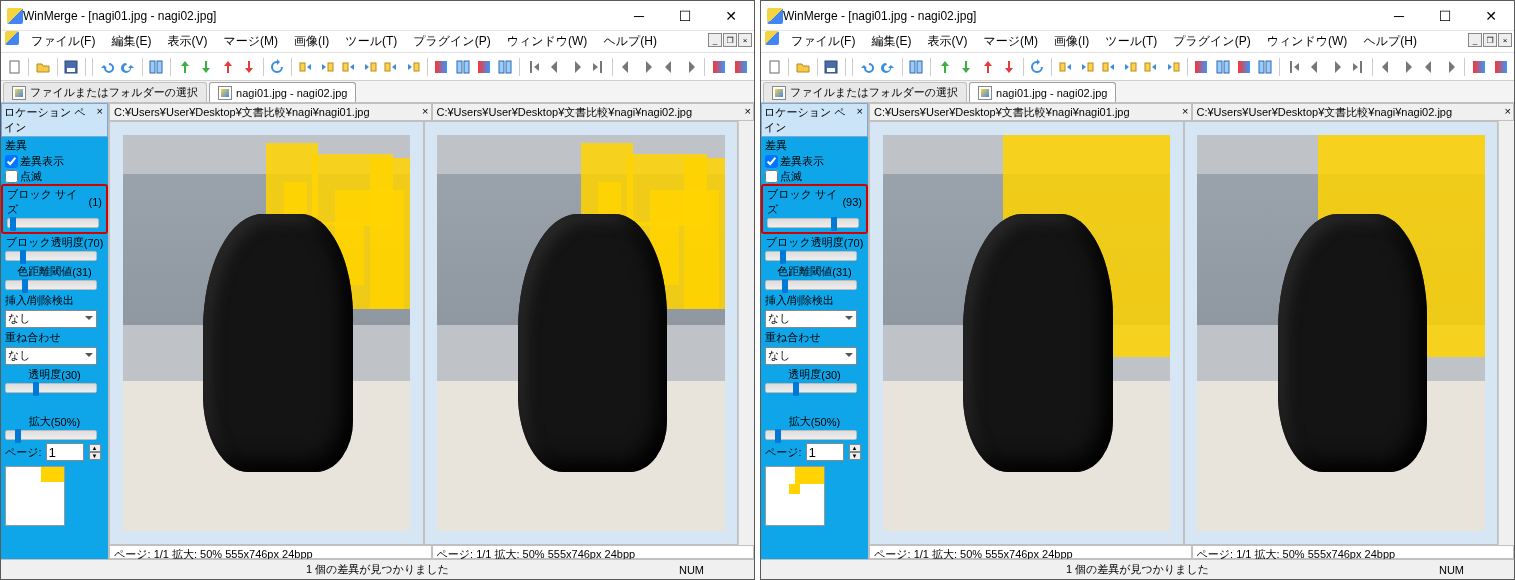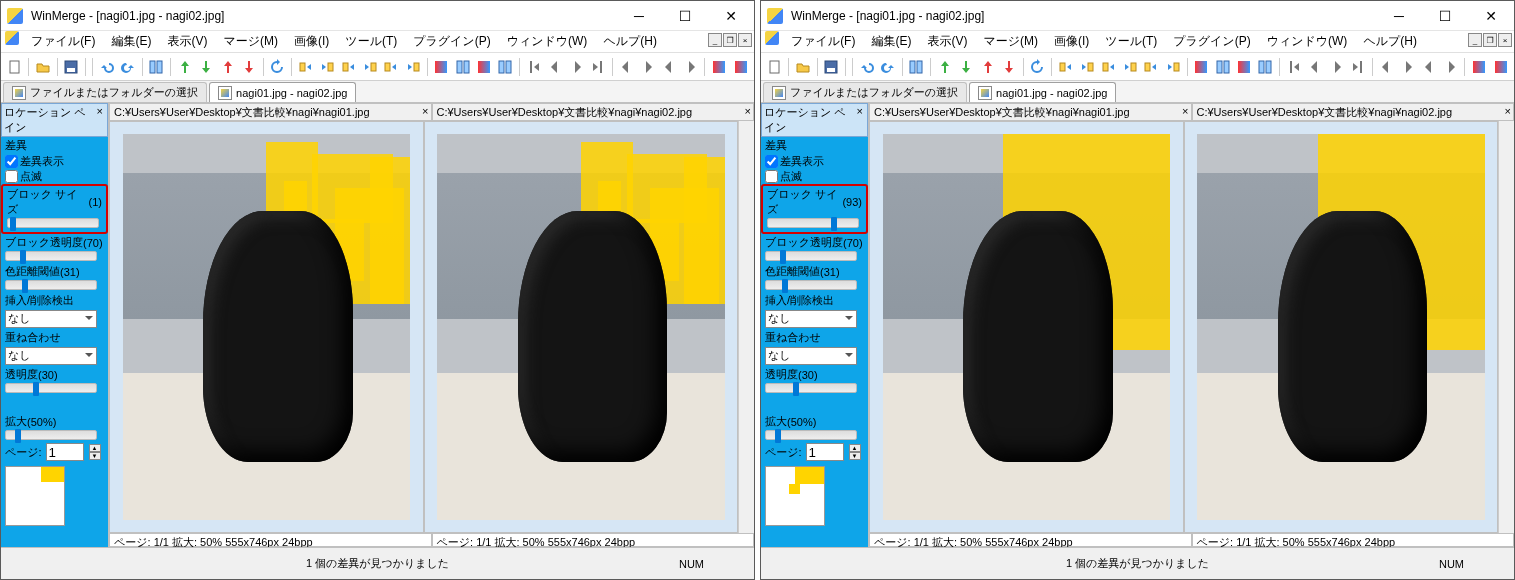--- a/index.html
+++ b/index.html
@@ -2,21 +2,21 @@
 <html><head>
 <meta charset="utf-8">
 <style>
 * { box-sizing: border-box; margin: 0; padding: 0; }
 html, body { width: 1515px; height: 580px; font-family: "Meiryo UI", "MS PGothic", sans-serif; font-size: 11px; background: #fff; overflow: hidden; }
 .dual { display: flex; width: 1515px; height: 580px; gap: 5px; }
 
 .window { width: 755px; height: 580px; border: 1px solid #5a5a5a; background: #fff; display: flex; flex-direction: column; position: relative; }
 
 .titlebar { height: 30px; display: flex; align-items: center; padding: 0 0 0 6px; background: #fff; border-bottom: 1px solid #e5e5e5; }
-.title { flex: 1; font-size: 12px; color: #000; margin-left: 8px; }
+.title { flex: 1; font-size: 12px; color: #000; }
 .winbtns { display: flex; }
 .winbtn { width: 46px; height: 30px; display: flex; align-items: center; justify-content: center; font-size: 14px; color: #000; }
 
 .menubar { height: 22px; background: #fff; border-bottom: 1px solid #e0e0e0; display: flex; align-items: flex-start; padding: 0 4px; position: relative; }
 .menuitem { padding: 2px 8px; font-size: 12px; }
 .mdibtns { position: absolute; right: 2px; top: 2px; display: flex; gap: 1px; }
 .mdibtn { width: 14px; height: 14px; border: 1px solid #888; background: #eee; font-size: 8px; display: flex; align-items: center; justify-content: center; }
 
 .toolbar { height: 28px; background: #fff; border-bottom: 1px solid #d0d0d0; display: flex; align-items: center; padding: 2px 4px; gap: 2px; overflow: hidden; }
 .tbtn { width: 22px; height: 22px; display: flex; align-items: center; justify-content: center; border-radius: 2px; }
@@ -27,21 +27,21 @@
 .tab { height: 20px; border: 1px solid #a0a0a0; border-bottom: none; background: #fff; padding: 2px 8px; font-size: 11px; display: flex; align-items: center; margin-left: 2px; border-radius: 3px 3px 0 0; }
 .tab.inactive { background: #e8e8e8; border-color: #c0c0c0; }
 .tab .icon { margin-right: 4px; }
 
 .client { flex: 1; display: flex; min-height: 0; }
 
 .sidepane { width: 108px; background: #0ea5e9; border-right: 1px solid #c0c0c0; display: flex; flex-direction: column; font-size: 11px; }
 .sidepane .hdr { background: #cce4f7; border: 1px solid #7aa7d6; padding: 1px 2px; font-weight: normal; display:flex; justify-content:space-between; }
 .sidepane .hdr .x { width: 12px; text-align: center; }
 .group-lbl { padding: 1px 4px; color: #000; }
-.row { display: flex; justify-content: flex-start; align-items: center; padding: 1px 4px; }
+.row { display: flex; justify-content: center; align-items: center; padding: 1px 4px; }
 .chk { display: flex; align-items: center; gap: 2px; padding: 0 4px; }
 .chk input { margin: 0; }
 .slider { width: 92px; height: 10px; margin: 0 4px 2px 4px; position: relative; background: linear-gradient(#ddd,#eee); border: 1px solid #bbb; border-radius: 2px; }
 .slider .thumb { position: absolute; top: -2px; width: 6px; height: 14px; background: #0078d7; border-radius: 1px; }
 .sel { width: 92px; margin: 1px 4px; height: 18px; border: 1px solid #888; background: #fff; font-size: 11px; padding: 0 2px; position: relative; }
 .sel:after { content: ""; position: absolute; right: 3px; top: 5px; border: 4px solid transparent; border-top-color: #555; }
 .pageinput { width: 38px; height: 18px; border: 1px solid #888; background: #fff; text-align: left; padding: 0 2px; }
 .spin { display: inline-flex; flex-direction: column; margin-left: 1px; }
 .spin div { width: 12px; height: 8px; border: 1px solid #888; font-size: 6px; text-align: center; line-height: 6px; background: #eee; }
 .redbox { border: 2px solid #d40000; border-radius: 3px; padding-bottom: 2px; }
@@ -56,21 +56,21 @@
 .imgcell { flex: 1; border: 1px solid #c0c0c0; background: #d6e6f5; display: flex; align-items: center; justify-content: center; position: relative; }
 .photo { width: 92%; height: 94%; background: #bfc3c8; position: relative; overflow: hidden; }
 .photo .highlight { position: absolute; background: rgba(255,212,0,0.85); }
 .photo .sofa { position:absolute; left:0; right:0; top:10%; height:38%; background: linear-gradient(#9aa2ab,#8f98a1); }
 .photo .bed { position:absolute; left:0; right:0; bottom:0; height:38%; background:#e9e4db; }
 .photo .dog { position:absolute; left:28%; top:20%; width:52%; height:65%; background:#141414; border-radius:40% 35% 25% 30% / 45% 40% 20% 30%; box-shadow: inset -10px -10px 20px #000, inset 8px 8px 14px #2a2a2a; }
 .scrollv { width: 16px; background: #f0f0f0; border-left: 1px solid #ccc; }
 .inforow { height: 14px; display: flex; justify-content: center; }
 .infocell { flex: 1; border: 1px solid #c0c0c0; font-size: 11px; padding: 1px 4px; }
 
-.status { height: 32px; border-top: 1px solid #c0c0c0; background: #f0f0f0; display: flex; align-items: center; position: relative; font-size: 11px; }
+.status { height: 20px; border-top: 1px solid #c0c0c0; background: #f0f0f0; display: flex; align-items: center; position: relative; font-size: 11px; }
 .status .center { position: absolute; left: 50%; transform: translateX(-50%); }
 .status .num { position: absolute; right: 50px; }
 
 .win-ico { display:inline-block; width:16px; height:16px; background: linear-gradient(135deg,#f5d442 0 50%,#4286f5 50% 100%); border-radius:2px; }
 .sel-ico { display:inline-block; width:14px; height:14px; background:#fff; border:1px solid #888; position:relative; }
 .sel-ico:after{ content:""; position:absolute; left:2px; top:2px; width:8px; height:8px; background:linear-gradient(135deg,#f5d442,#4286f5); }
 </style>
 </head>
 <body>
 

